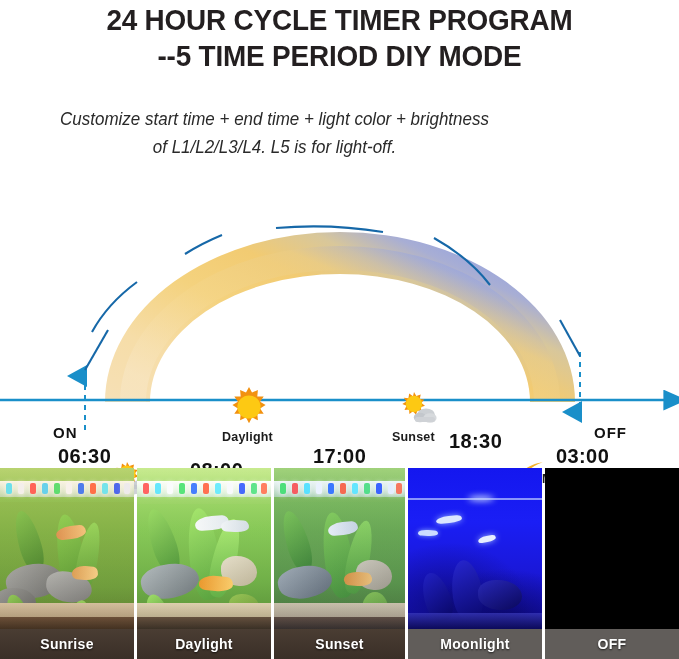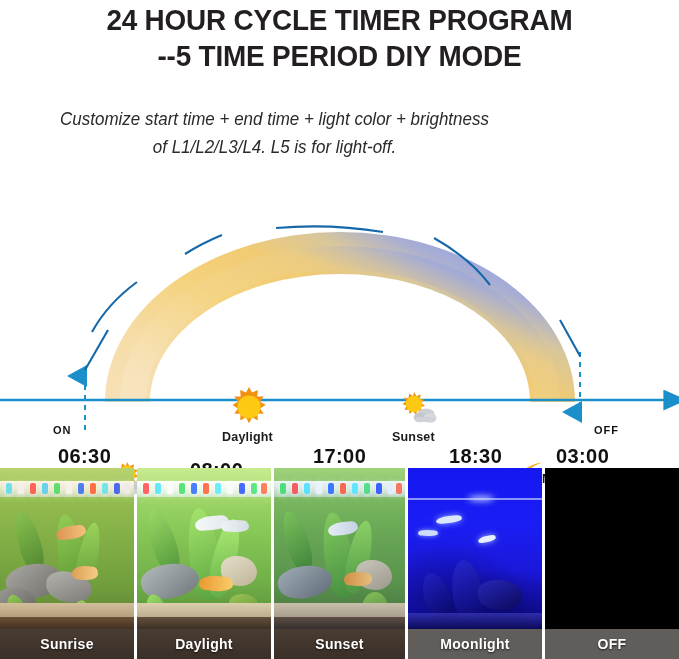--- a/index.html
+++ b/index.html
@@ -13,21 +13,21 @@
   .subtitle-block{position:absolute;left:0;top:105px;width:549px;text-align:center;}
   .subtitle-line{font-style:italic;font-size:17.5px;line-height:28px;color:#2a2a2a;
                  transform:scaleX(.97);transform-origin:center;}
 
   
   .diagram{position:absolute;left:0;top:180px;width:679px;height:290px;}
   .diagram svg{position:absolute;left:0;top:0;}
 
   .node-label{position:absolute;font-size:12.5px;font-weight:bold;color:#1b1b1b;
               white-space:nowrap;letter-spacing:.2px;}
-  .axis-label{position:absolute;font-size:11px;font-weight:bold;color:#111;
+  .axis-label{position:absolute;font-size:15px;font-weight:bold;color:#111;
               letter-spacing:1px;white-space:nowrap;}
   .time-label{position:absolute;font-size:20px;font-weight:bold;color:#111;
               white-space:nowrap;letter-spacing:.4px;}
 
   
   .strip{position:absolute;left:0;top:468px;width:679px;height:191px;}
   .panel{position:absolute;top:0;height:191px;overflow:hidden;background:#000;}
   .panel .photo{position:absolute;left:0;top:0;right:0;bottom:0;}
   .cap{position:absolute;left:0;right:0;bottom:0;height:30px;
        display:flex;align-items:center;justify-content:center;
@@ -168,21 +168,21 @@
     </svg>
   </div>
   <div class="node-label" style="left:542px;top:292px;">Moonlight</div>
 
   <div class="axis-label" style="left:53px;top:244px;">ON</div>
   <div class="axis-label" style="left:594px;top:244px;">OFF</div>
 
   <div class="time-label" style="left:58px;top:265px;">06:30</div>
   <div class="time-label" style="left:190px;top:279px;">08:00</div>
   <div class="time-label" style="left:313px;top:265px;">17:00</div>
-  <div class="time-label" style="left:449px;top:265px;">18:30</div>
+  <div class="time-label" style="left:449px;top:250px;">18:30</div>
   <div class="time-label" style="left:556px;top:265px;">03:00</div>
 </div>
 
 <div class="strip">
 
   <div class="panel" style="left:0;width:134px;">
     <div class="photo" style="background:linear-gradient(180deg,#8fc44f 0%,#6fae3d 34%,#5d9a36 62%,#4a7c2c 80%,#3c2a1c 100%);">
       <div style="position:absolute;left:0;top:0;width:100%;height:34px;background:linear-gradient(180deg,#a9d46a,#7fbd49);"></div>
       <div class="led-bar" style="background:linear-gradient(180deg,rgba(255,255,255,.95),rgba(220,235,255,.55));">
         <div class="led-dot" style="left:6px;background:#4fe3ff;"></div>

